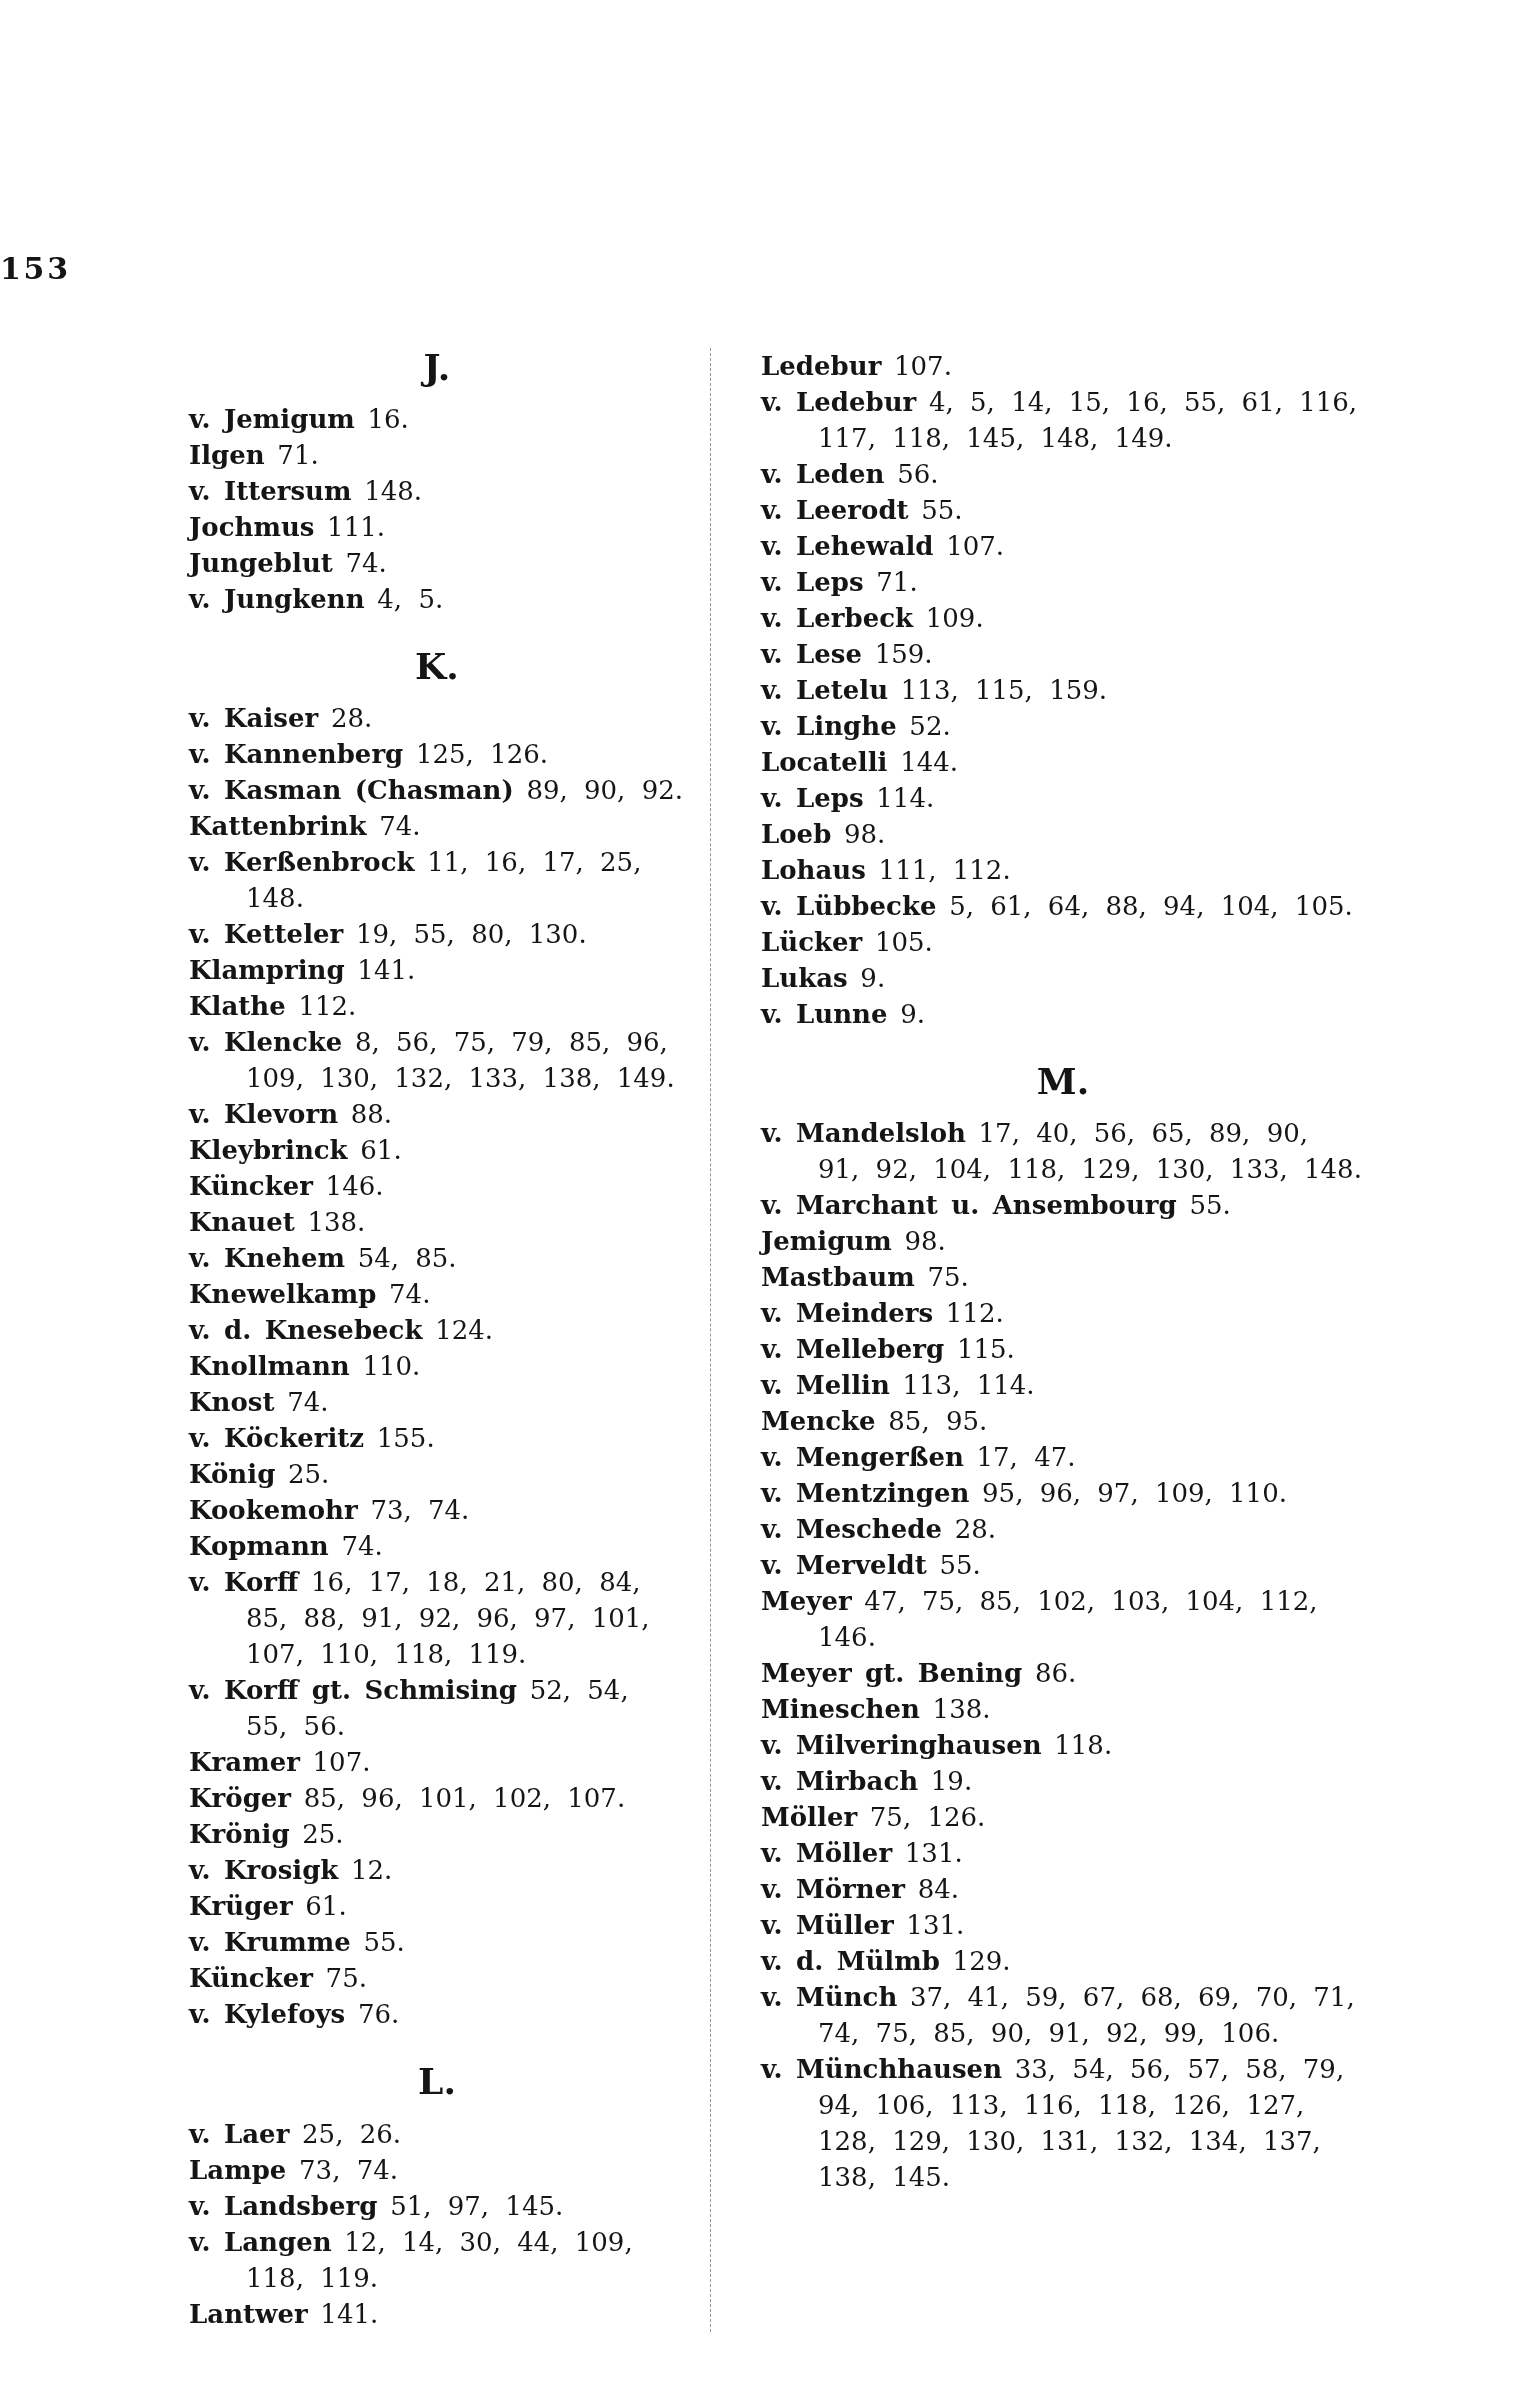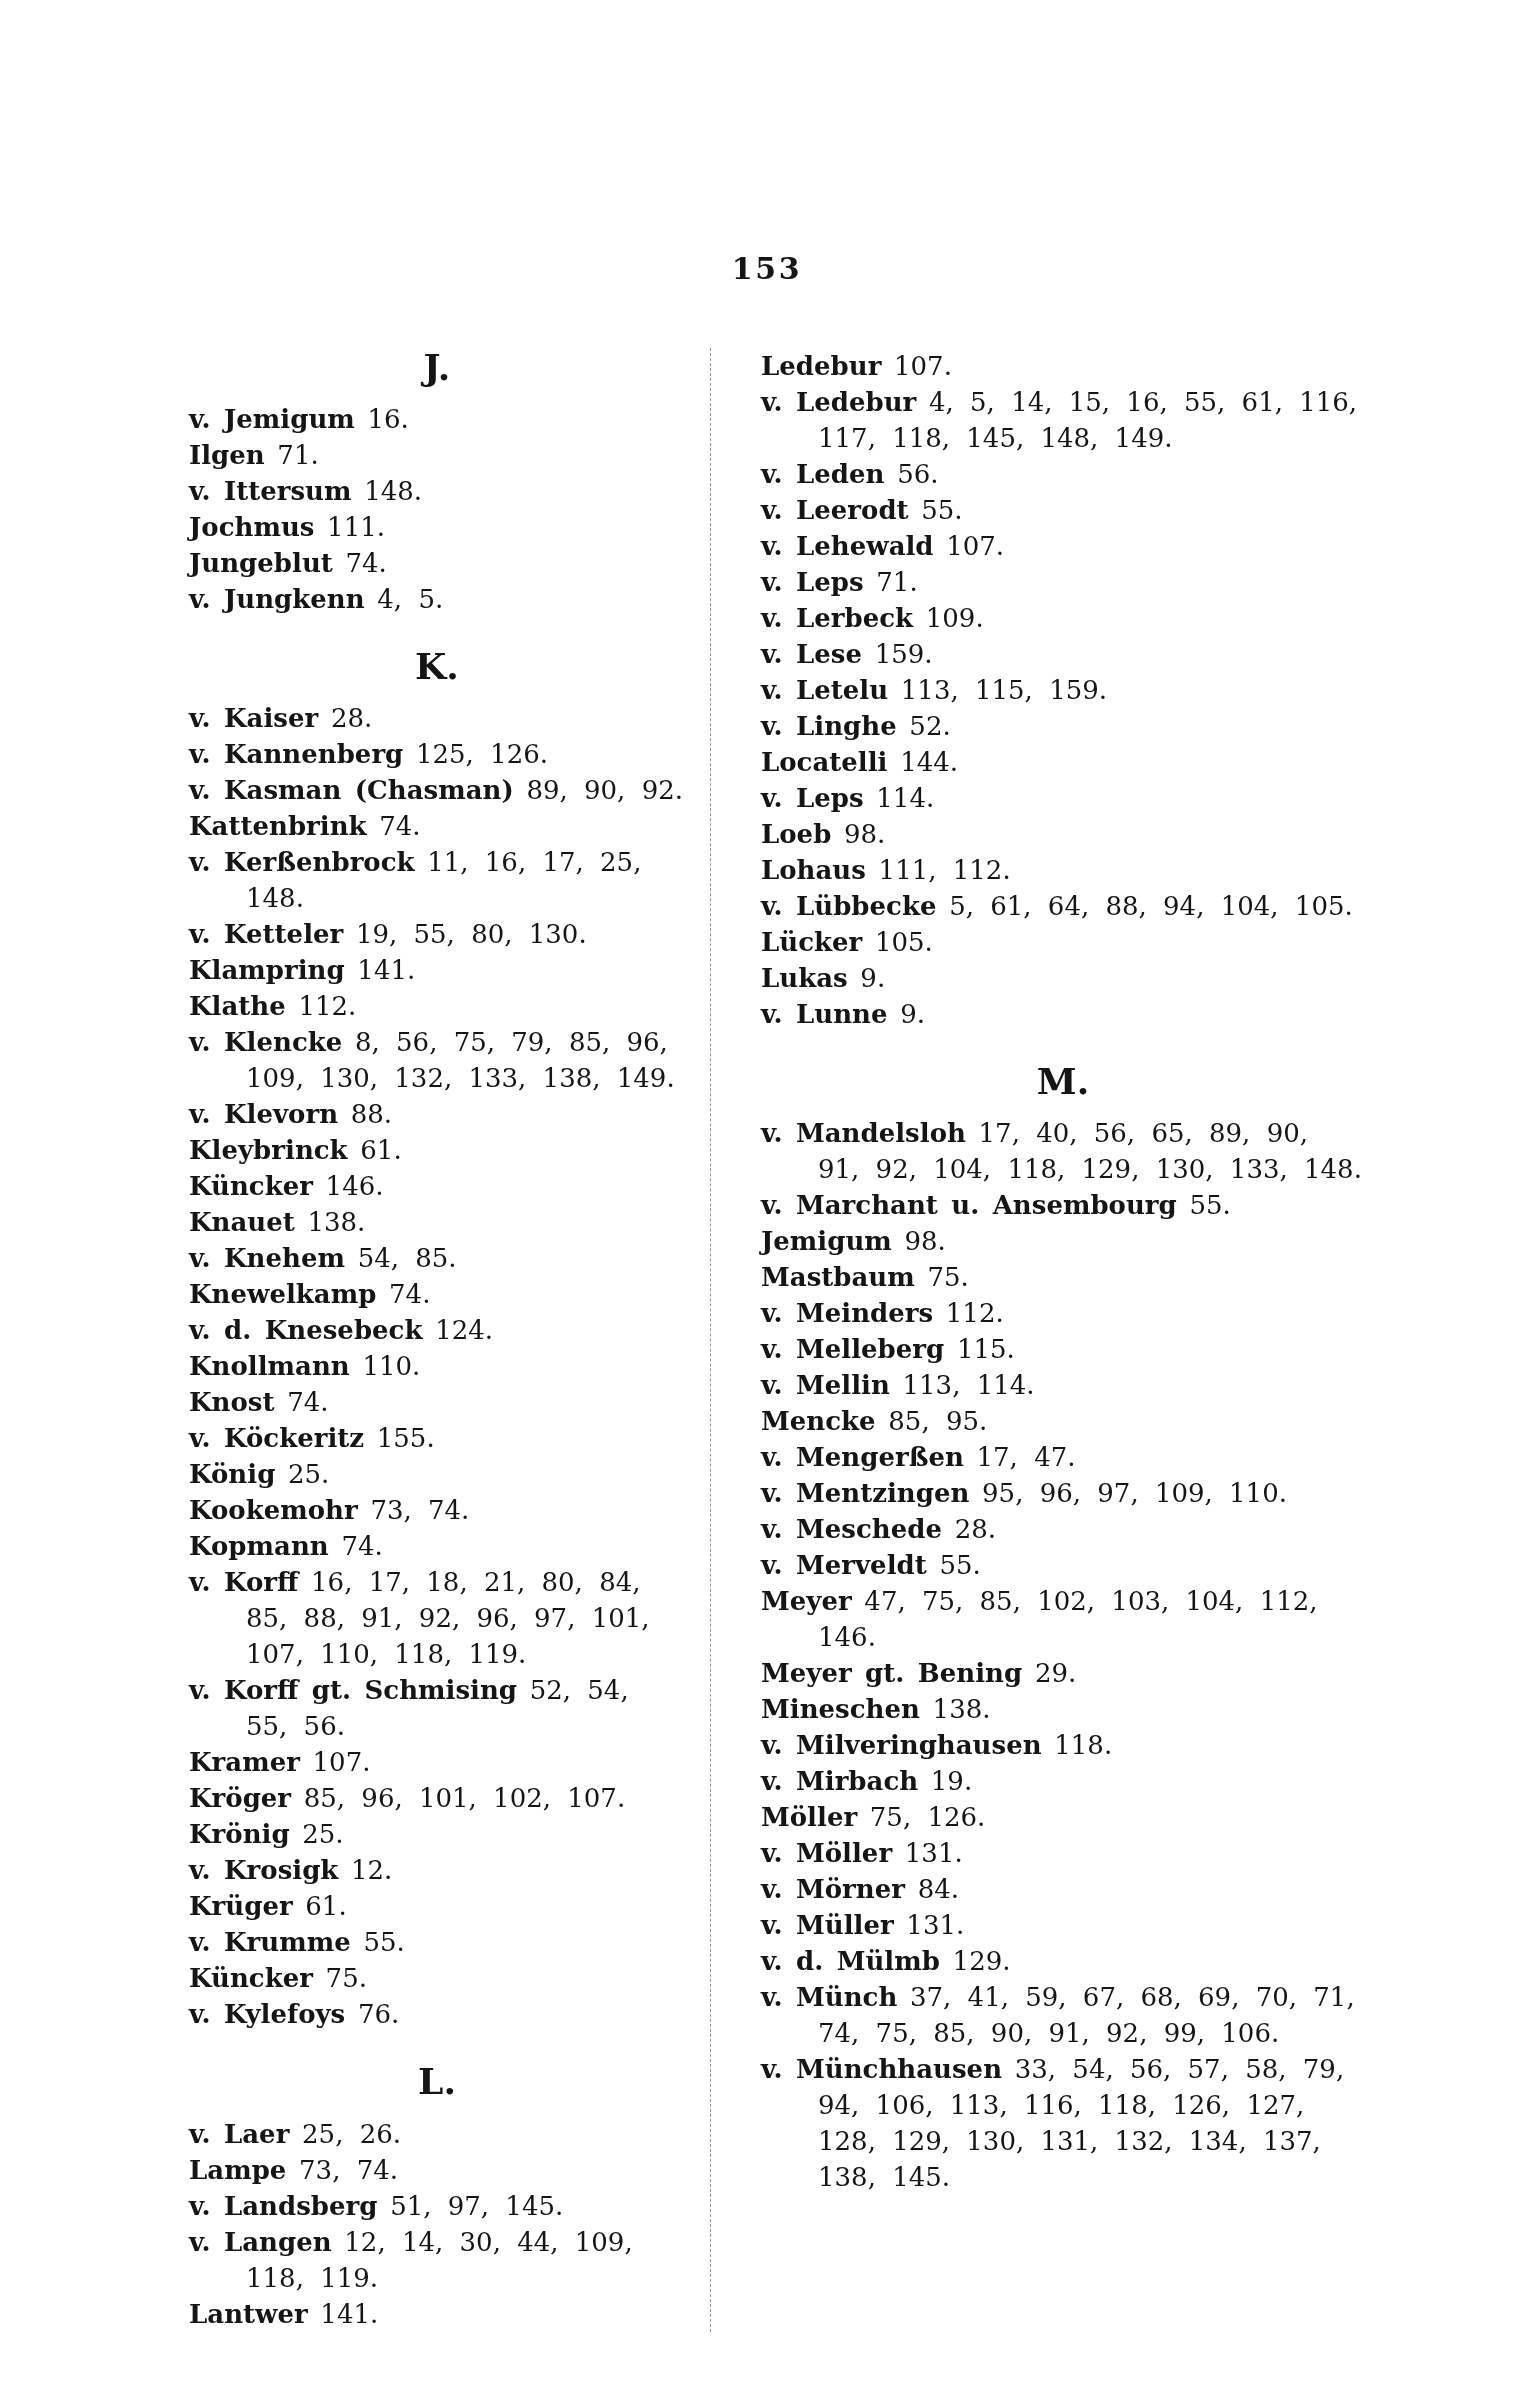--- a/index.html
+++ b/index.html
@@ -8,21 +8,21 @@
     width: 1534px;
     height: 2401px;
     margin: 0 auto;
     background: #ffffff;
     color: #151515;
     font-family: "DejaVu Serif", serif;
     overflow: hidden;
   }
   .page-number {
     padding-top: 251px;
-    text-align: center;
+    text-align: left;
     font-size: 30px;
     letter-spacing: 2.7px;
     font-weight: 600;
   }
   .content {
     display: flex;
     align-items: flex-start;
     margin: 62px 169px 0 189px;
   }
   .col { font-size: 26px; line-height: 36px; }
@@ -132,21 +132,21 @@
         <div class="entry"><span class="entry-name">Mastbaum</span> <span class="entry-pages">75.</span></div>
         <div class="entry"><span class="entry-name">v. Meinders</span> <span class="entry-pages">112.</span></div>
         <div class="entry"><span class="entry-name">v. Melleberg</span> <span class="entry-pages">115.</span></div>
         <div class="entry"><span class="entry-name">v. Mellin</span> <span class="entry-pages">113, 114.</span></div>
         <div class="entry"><span class="entry-name">Mencke</span> <span class="entry-pages">85, 95.</span></div>
         <div class="entry"><span class="entry-name">v. Mengerßen</span> <span class="entry-pages">17, 47.</span></div>
         <div class="entry"><span class="entry-name">v. Mentzingen</span> <span class="entry-pages">95, 96, 97, 109, 110.</span></div>
         <div class="entry"><span class="entry-name">v. Meschede</span> <span class="entry-pages">28.</span></div>
         <div class="entry"><span class="entry-name">v. Merveldt</span> <span class="entry-pages">55.</span></div>
         <div class="entry"><span class="entry-name">Meyer</span> <span class="entry-pages">47, 75, 85, 102, 103, 104, 112, 146.</span></div>
-        <div class="entry"><span class="entry-name">Meyer gt. Bening</span> <span class="entry-pages">29.</span></div>
+        <div class="entry"><span class="entry-name">Meyer gt. Bening</span> <span class="entry-pages">86.</span></div>
         <div class="entry"><span class="entry-name">Mineschen</span> <span class="entry-pages">138.</span></div>
         <div class="entry"><span class="entry-name">v. Milveringhausen</span> <span class="entry-pages">118.</span></div>
         <div class="entry"><span class="entry-name">v. Mirbach</span> <span class="entry-pages">19.</span></div>
         <div class="entry"><span class="entry-name">Möller</span> <span class="entry-pages">75, 126.</span></div>
         <div class="entry"><span class="entry-name">v. Möller</span> <span class="entry-pages">131.</span></div>
         <div class="entry"><span class="entry-name">v. Mörner</span> <span class="entry-pages">84.</span></div>
         <div class="entry"><span class="entry-name">v. Müller</span> <span class="entry-pages">131.</span></div>
         <div class="entry"><span class="entry-name">v. d. Mülmb</span> <span class="entry-pages">129.</span></div>
         <div class="entry"><span class="entry-name">v. Münch</span> <span class="entry-pages">37, 41, 59, 67, 68, 69, 70, 71, 74, 75, 85, 90, 91, 92, 99, 106.</span></div>
         <div class="entry"><span class="entry-name">v. Münchhausen</span> <span class="entry-pages">33, 54, 56, 57, 58, 79, 94, 106, 113, 116, 118, 126, 127, 128, 129, 130, 131, 132, 134, 137, 138, 145.</span></div>

